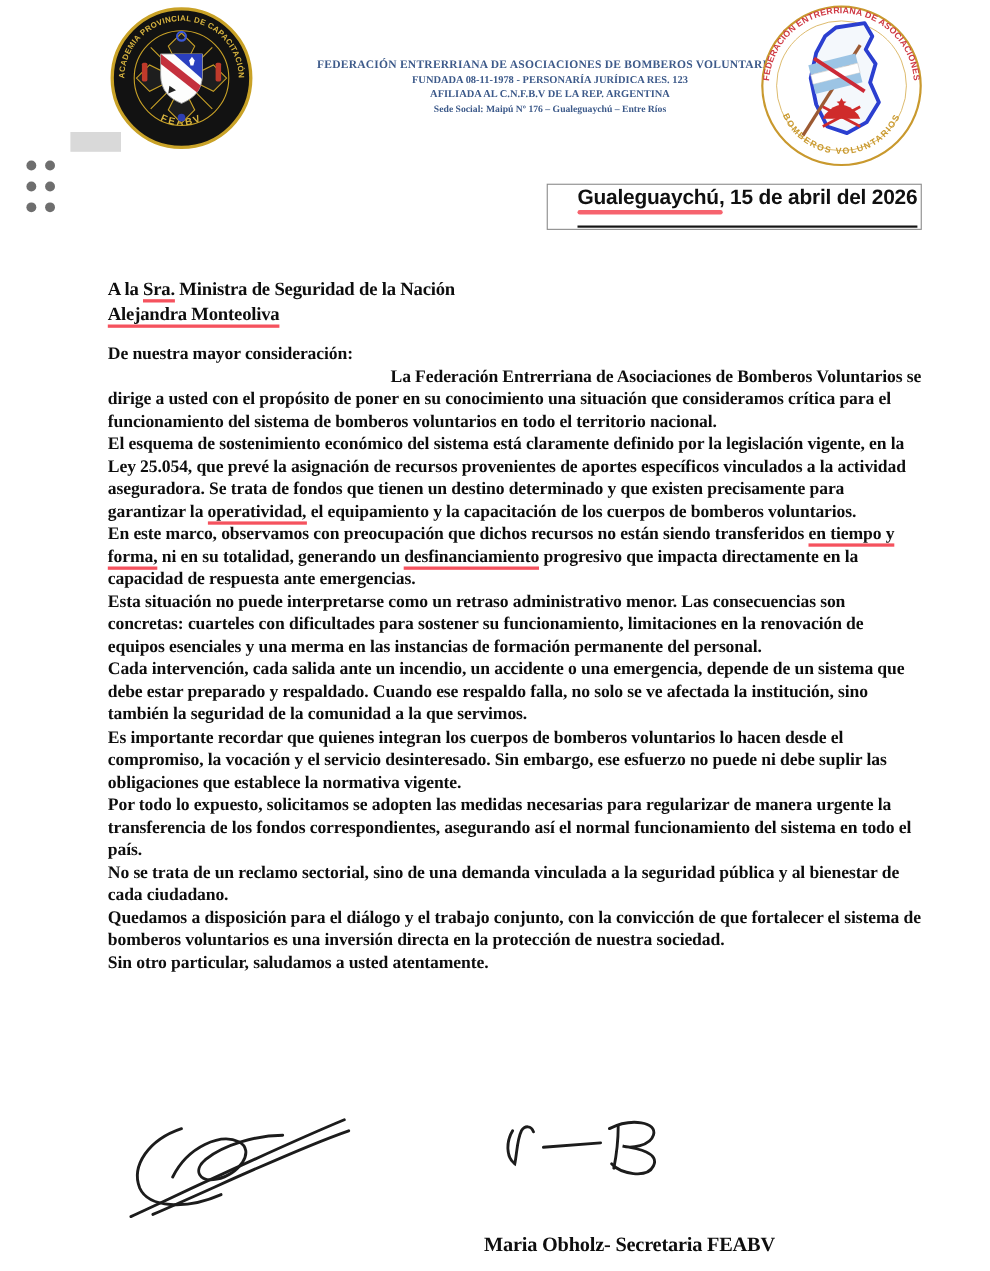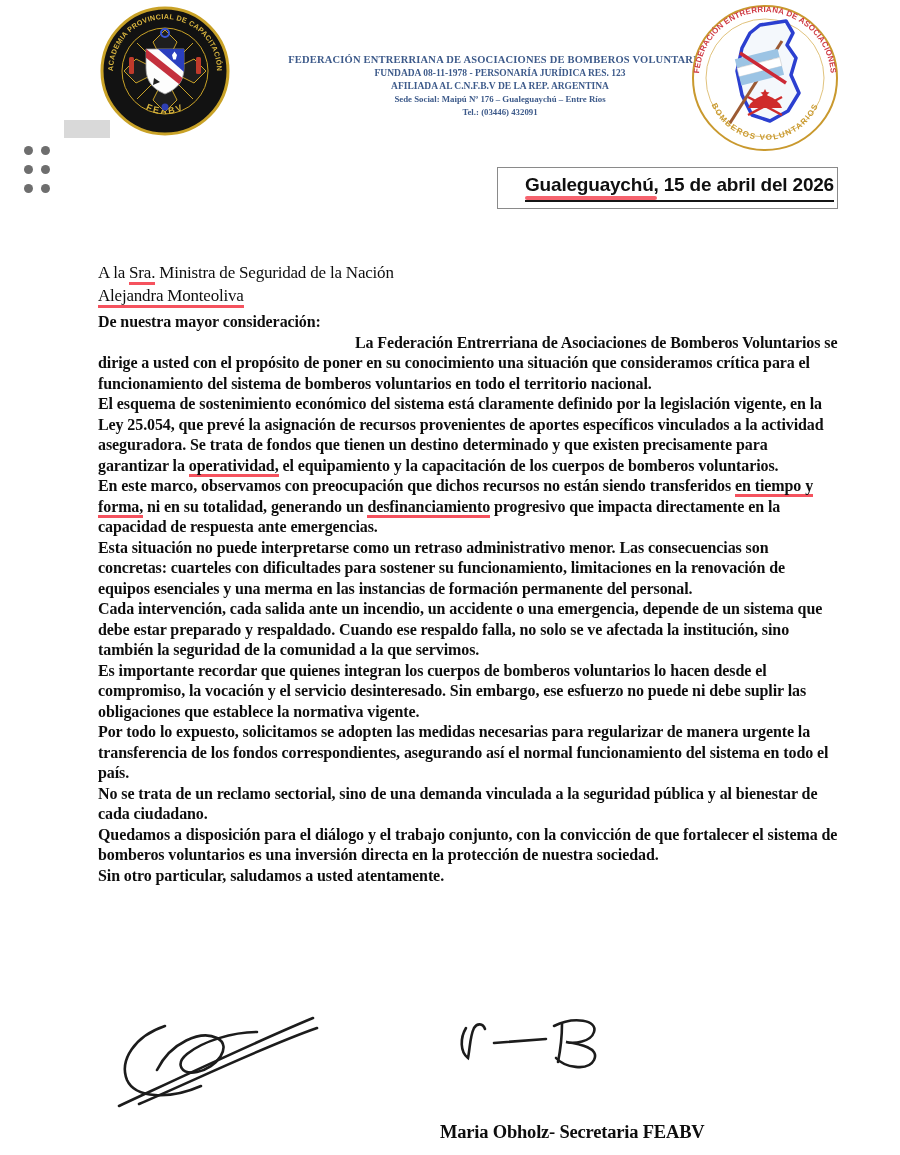--- a/index.html
+++ b/index.html
@@ -19,27 +19,27 @@
 
   .gray-mark{position:absolute;left:64px;top:120px;width:46px;height:18px;background:var(--corner_gray,#d9d9d9)}
   .dots{position:absolute;left:24px;top:146px;display:grid;grid-template-columns:repeat(2,9px);gap:10px 8px;cursor:grab}
   .dot{width:9px;height:9px;border-radius:50%;background:var(--dots_gray,#6e6e6e)}
 
   
   .date-box{position:absolute;left:497px;top:167px;width:341px;height:42px;
             border:1px solid var(--date_border,#8a8a8a);display:flex;align-items:center;
             justify-content:flex-end;padding-right:3px;font-family:"Liberation Sans",sans-serif}
   .date-text{display:inline-block;border-bottom:2px solid #151515;font-weight:bold;font-size:19px;
-             letter-spacing:-.2px;color:#101010;padding-bottom:4px;white-space:pre}
+             letter-spacing:-.2px;color:#101010;padding-bottom:14px;white-space:pre}
   .date-place{position:relative}
   .date-place::after{content:"";position:absolute;left:0;right:2px;bottom:-5px;height:4px;
              background:var(--accent,#f5525e);border-radius:2px;opacity:.9}
 
   
-  .recipient{position:absolute;left:98px;top:262px;font-weight:normal;font-size:17px;line-height:21px;letter-spacing:-.2px}
+  .recipient{position:absolute;left:98px;top:252px;font-weight:bold;font-size:17px;line-height:21px;letter-spacing:-.2px}
   .rec-line{margin-bottom:2px}
   .body{position:absolute;left:98px;top:312px;width:741px;font-weight:bold;font-size:16px;
         line-height:20.5px;letter-spacing:-.1px}
   .para.indent-first{text-indent:257px}
   .ru{border-bottom:3px solid var(--accent,#f5525e)}
 
   
   .sig-left{position:absolute;left:105px;top:1008px}
   .sig-right{position:absolute;left:450px;top:1014px}
   .sig-label{position:absolute;top:1122px;font-weight:bold;font-size:18.5px;letter-spacing:-.2px;white-space:pre}
@@ -89,21 +89,20 @@
         </g>
       </g>
     </svg>
   </div>
 
   <div class="org-header">
       <div class="org-line org-line-0">FEDERACIÓN ENTRERRIANA DE ASOCIACIONES DE BOMBEROS VOLUNTARIOS</div>
       <div class="org-line org-line-1">FUNDADA 08-11-1978 - PERSONARÍA JURÍDICA RES. 123</div>
       <div class="org-line org-line-2">AFILIADA AL C.N.F.B.V DE LA REP. ARGENTINA</div>
       <div class="org-line org-line-3">Sede Social: Maipú Nº 176 – Gualeguaychú – Entre Ríos</div>
-      <div class="org-line org-line-4">Tel.: (03446) 432091</div>
     </div>
 
   <div class="logo-right">
     <svg viewBox="0 0 150 150" width="150" height="150">
       <circle cx="75" cy="75" r="72" fill="#ffffff" stroke="#c9992e" stroke-width="2"></circle>
       <circle cx="75" cy="75" r="59" fill="none" stroke="#d8b25a" stroke-width="0.8"></circle>
       <defs>
         <path id="rtop" d="M 9,75 A 66,66 0 0 1 141,75"></path>
         <path id="rbot" d="M 17,79 A 58,58 0 0 0 133,79"></path>
       </defs>

